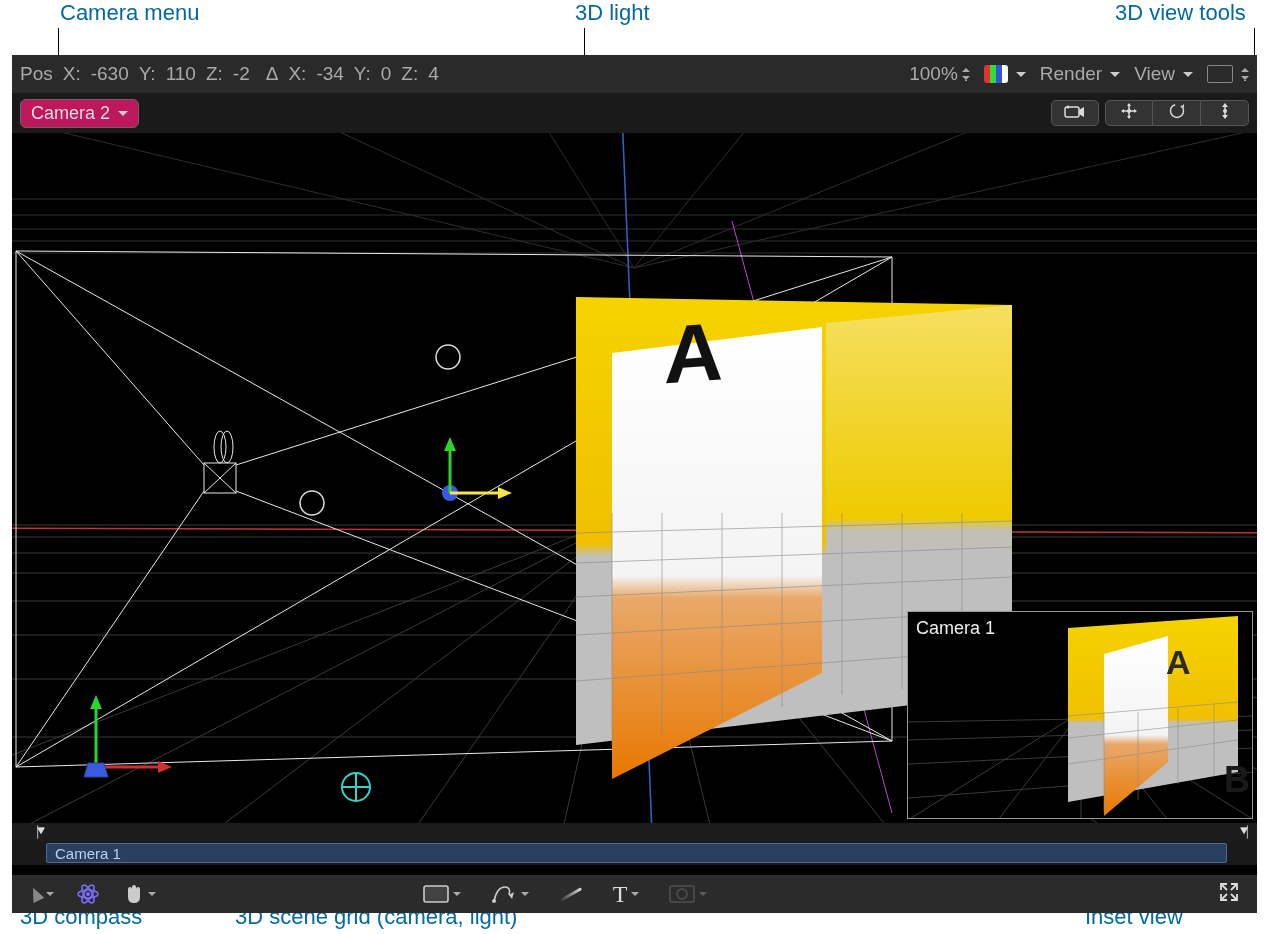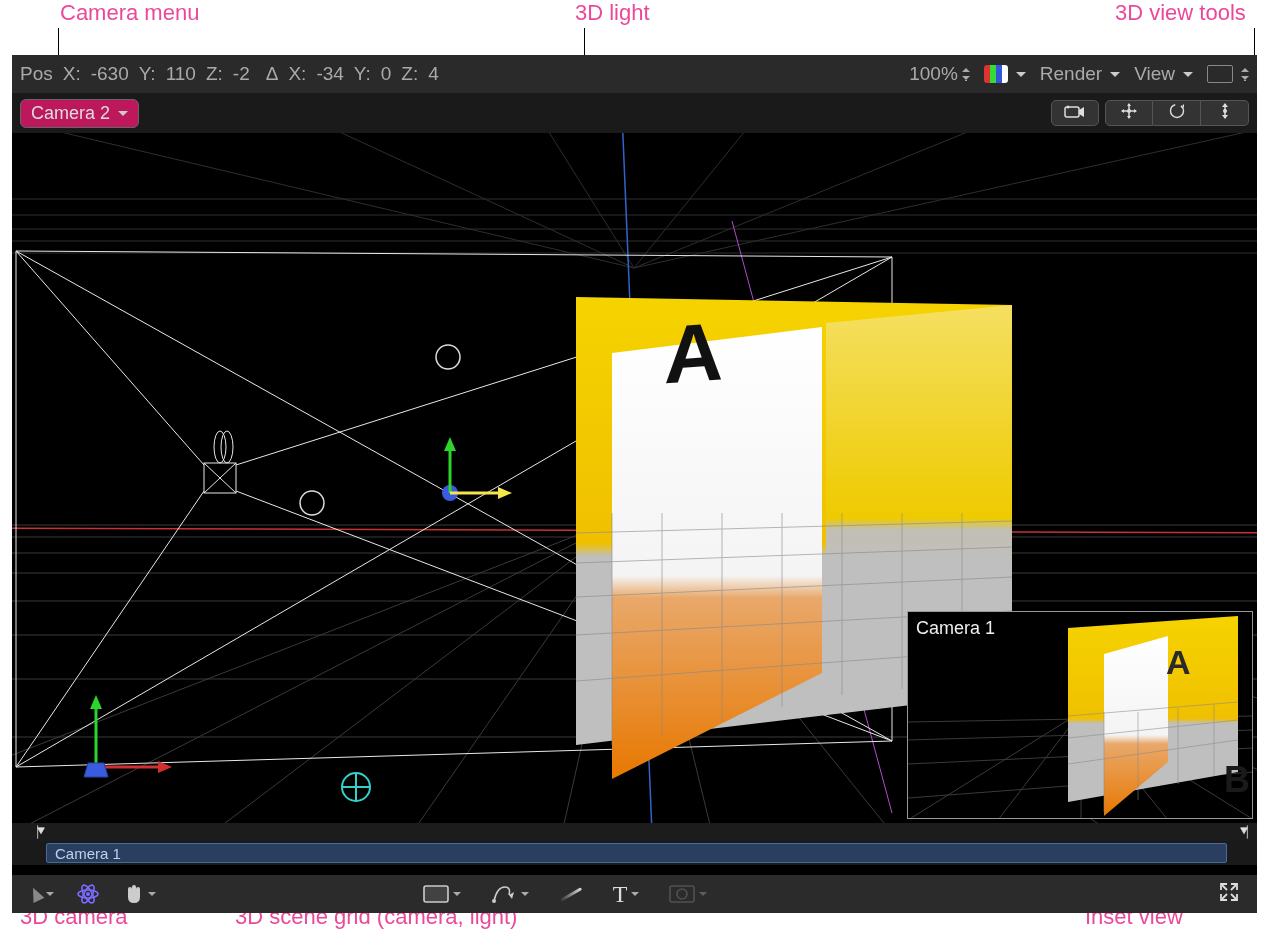--- a/index.html
+++ b/index.html
@@ -9,21 +9,21 @@
       font-size: 18px;
       color: #000;
       width: 1269px;
       height: 934px;
       position: relative;
     }
 
     .annotation {
       position: absolute;
       font-size: 22px;
-      color: #ec4899;
+      color: #0369a1;
       white-space: nowrap;
     }
     .anno-line {
       position: absolute;
       background: #000;
     }
 
     .app-window {
       position: absolute;
       top: 55px;
@@ -167,21 +167,21 @@
 
 <span class="annotation" style="left:60px;top:0">Camera menu</span>
 <div class="anno-line" style="left:58px;top:28px;width:1px;height:100px"></div>
 
 <span class="annotation" style="left:575px;top:0">3D light</span>
 <div class="anno-line" style="left:584px;top:28px;width:1px;height:135px"></div>
 
 <span class="annotation" style="left:1115px;top:0">3D view tools</span>
 <div class="anno-line" style="left:1254px;top:28px;width:1px;height:80px"></div>
 
-<span class="annotation" style="left:20px;bottom:4px">3D camera</span>
+<span class="annotation" style="left:20px;bottom:4px">3D compass</span>
 <div class="anno-line" style="left:28px;bottom:36px;width:1px;height:160px"></div>
 
 <span class="annotation" style="left:235px;bottom:4px">3D scene grid (camera, light)</span>
 <div class="anno-line" style="left:212px;bottom:36px;width:1px;height:410px"></div>
 <div class="anno-line" style="left:335px;bottom:36px;width:1px;height:128px"></div>
 <div class="anno-line" style="left:212px;bottom:36px;width:124px;height:1px"></div>
 
 <span class="annotation" style="left:1085px;bottom:4px">Inset view</span>
 <div class="anno-line" style="left:1090px;bottom:36px;width:1px;height:90px"></div>
 

